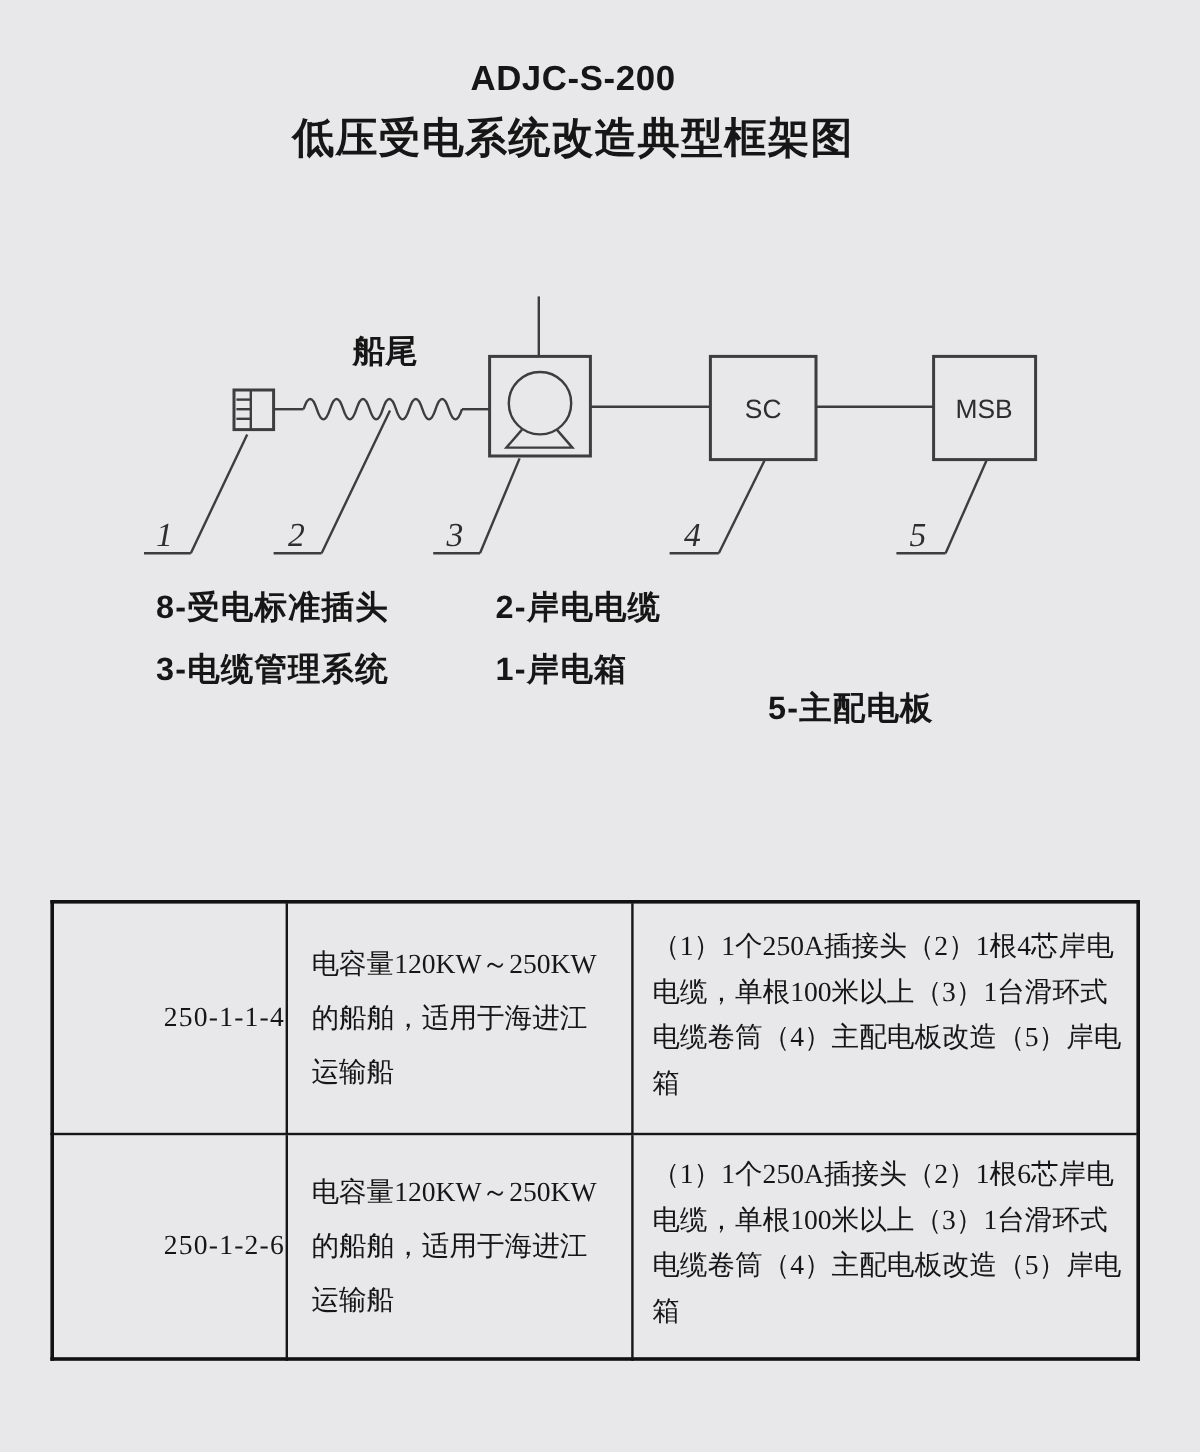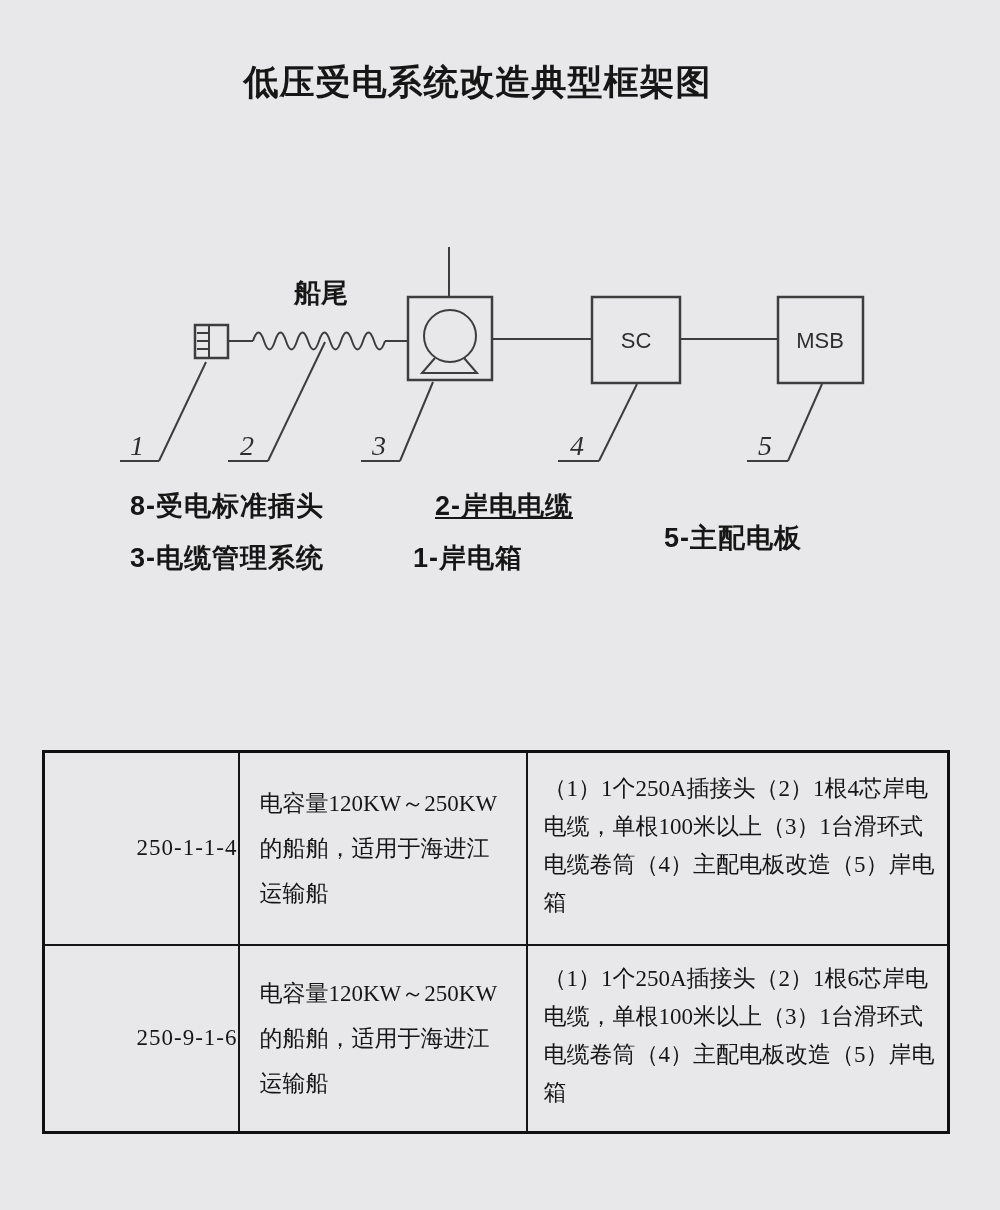--- a/index.html
+++ b/index.html
@@ -60,24 +60,24 @@
   }
   .legend-item {
     position: absolute;
     font-size: 27px;
     font-weight: 700;
     letter-spacing: 1px;
     white-space: nowrap;
     color: #161616;
   }
   .legend-item.l1a { left: 130px; top: 488px; }
-  .legend-item.l1b { left: 435px; top: 488px; text-decoration: underline; }
+  .legend-item.l1b { left: 413px; top: 488px; }
   .legend-item.l2a { left: 130px; top: 540px; }
   .legend-item.l2b { left: 413px; top: 540px; }
-  .legend-item.l2c { left: 640px; top: 520px; margin-left: 24px; }
+  .legend-item.l2c { left: 640px; top: 572px; }
   .spec-table {
     position: absolute;
     top: 750px; left: 42px;
     width: 905px;
     border-collapse: collapse;
     table-layout: fixed;
     font-family: "Liberation Serif", serif;
     font-size: 23px;
     color: #161616;
   }
@@ -89,20 +89,21 @@
   .spec-table tr.r1 td { height: 193px; }
   .spec-table tr.r2 td { height: 188px; }
   .c-model { text-align: right; letter-spacing: 1px; }
   .c-app   { padding: 0 18px 0 20px; line-height: 45px; }
   .c-cfg   { padding: 0 12px 4px 16px; line-height: 38px; }
 </style>
 </head>
 <body>
 
 <div class="header">
+  <div class="model-no">ADJC-S-200</div>
   <div class="main-title">低压受电系统改造典型框架图</div>
 </div>
 
 <svg id="diagram-svg" viewBox="0 230 1000 250" xmlns="http://www.w3.org/2000/svg">
 
   <text class="stern-text" x="321" y="302" text-anchor="middle">船尾</text>
 
   <g>
     <rect class="dbox" x="195" y="325" width="33" height="33"></rect>
     <line class="dline" x1="209" y1="325" x2="209" y2="358"></line>
@@ -181,18 +182,18 @@
     <col style="width:288px">
     <col style="width:422px">
   </colgroup>
   <tbody>
     <tr class="r1">
       <td class="c-model">250-1-1-4</td>
       <td class="c-app">电容量120KW～250KW的船舶，适用于海进江运输船</td>
       <td class="c-cfg">（1）1个250A插接头（2）1根4芯岸电电缆，单根100米以上（3）1台滑环式电缆卷筒（4）主配电板改造（5）岸电箱</td>
     </tr>
     <tr class="r2">
-      <td class="c-model">250-9-1-6</td>
+      <td class="c-model">250-1-2-6</td>
       <td class="c-app">电容量120KW～250KW的船舶，适用于海进江运输船</td>
       <td class="c-cfg">（1）1个250A插接头（2）1根6芯岸电电缆，单根100米以上（3）1台滑环式电缆卷筒（4）主配电板改造（5）岸电箱</td>
     </tr>
   </tbody>
 </table>
 
 </body></html>

